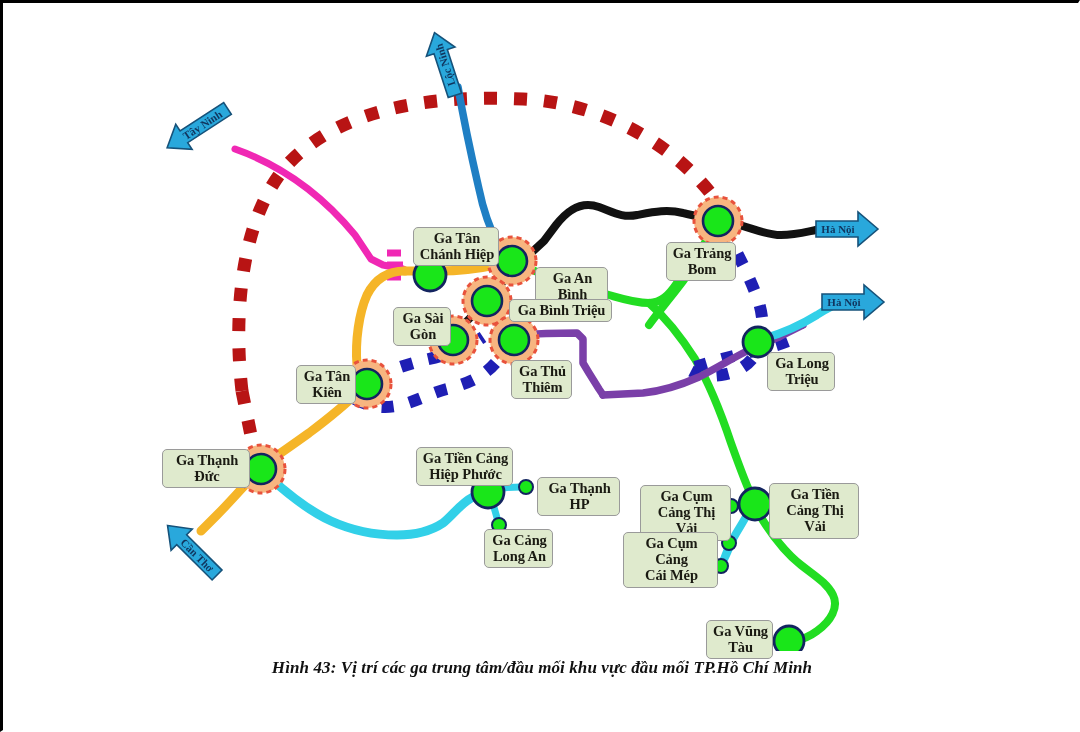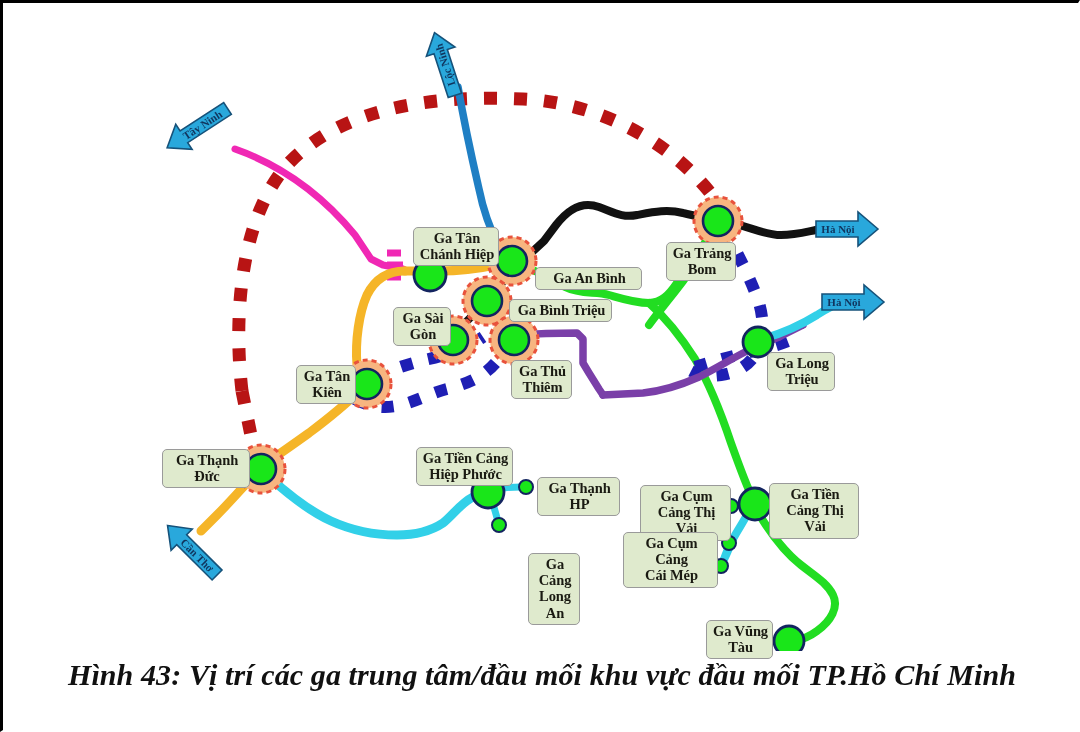--- a/index.html
+++ b/index.html
@@ -56,21 +56,21 @@
   
   #caption {
     position: absolute;
     left: 0;
     top: 655px;
     width: 1078px;
     text-align: center;
     font-family: "Liberation Serif", serif;
     font-style: italic;
     font-weight: 700;
-    font-size: 30px;
+    font-size: 17px;
     color: #111111;
     letter-spacing: 0.1px;
   }
   .arrow-label {
     font-family: "Liberation Serif", serif;
     font-weight: 700;
     font-size: 11px;
     fill: #10355e;
   }
 </style>
@@ -202,21 +202,21 @@
         <circle cx="726" cy="540" r="7" fill="#19e619" stroke="#13245f" stroke-width="2"></circle>
         <circle cx="718" cy="563" r="7" fill="#19e619" stroke="#13245f" stroke-width="2"></circle>
       </g>
     </svg>
   </div>
 
   <div>
     <div class="chip" style="left:410px; top:224px; width:86px;">Ga Tân
 Chánh Hiệp</div>
 
-    <div class="chip" style="left:532px; top:264px; width:107px;">Ga An Bình</div>
+    <div class="chip" style="left:532px; top:264px; width:73px;">Ga An Bình</div>
 
     <div class="chip" style="left:506px; top:296px; width:103px;">Ga Bình Triệu</div>
 
     <div class="chip" style="left:390px; top:304px; width:58px;">Ga Sài
 Gòn</div>
 
     <div class="chip" style="left:508px; top:357px; width:61px;">Ga Thủ
 Thiêm</div>
 
     <div class="chip" style="left:293px; top:362px; width:60px;">Ga Tân
@@ -229,21 +229,21 @@
 Bom</div>
 
     <div class="chip" style="left:764px; top:349px; width:68px;">Ga Long
 Triệu</div>
 
     <div class="chip" style="left:413px; top:444px; width:97px;">Ga Tiền Cảng
 Hiệp Phước</div>
 
     <div class="chip" style="left:534px; top:474px; width:83px;">Ga Thạnh HP</div>
 
-    <div class="chip" style="left:525px; top:526px; width:52px;margin-top:24px;">Ga Cảng
+    <div class="chip" style="left:481px; top:526px; width:69px;">Ga Cảng
 Long An</div>
 
     <div class="chip" style="left:766px; top:480px; width:90px;">Ga Tiền
 Cảng Thị Vải</div>
 
     <div class="chip" style="left:637px; top:482px; width:91px;">Ga Cụm
 Cảng Thị Vải</div>
 
     <div class="chip" style="left:620px; top:529px; width:95px;">Ga Cụm Cảng
 Cái Mép</div>

